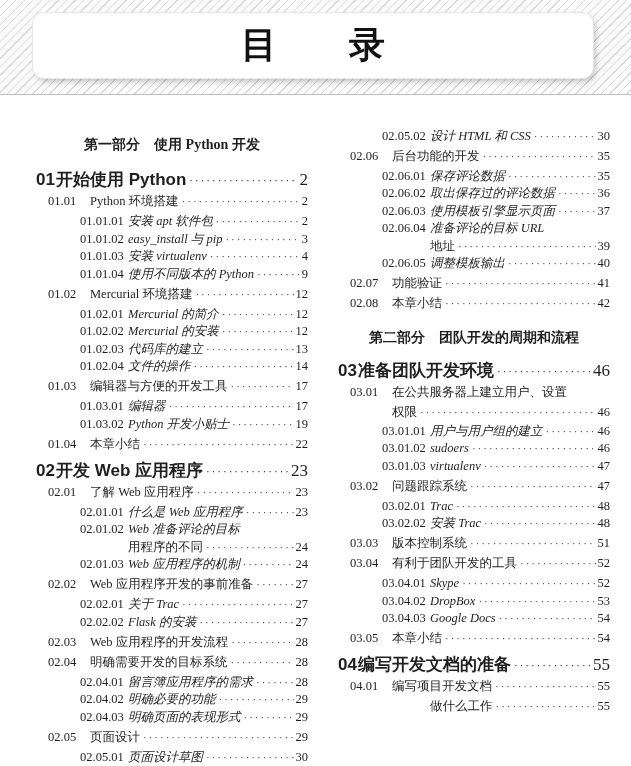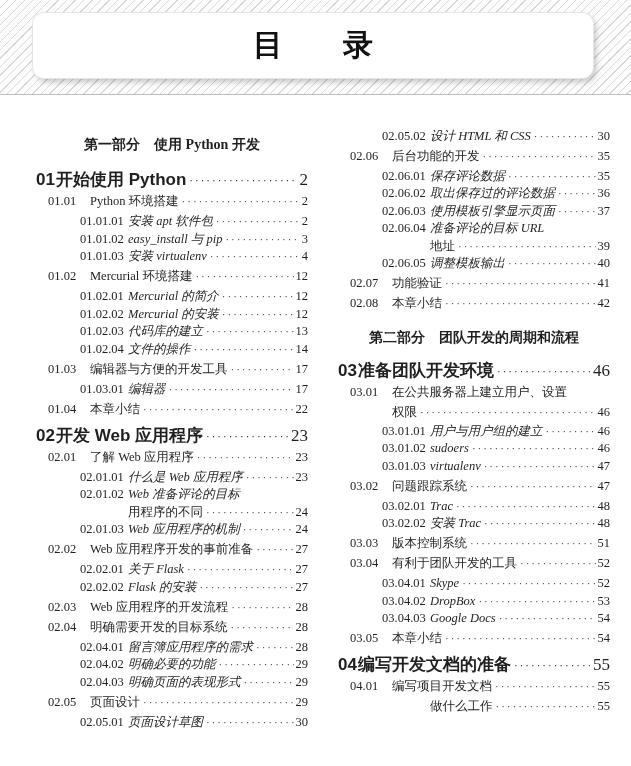--- a/index.html
+++ b/index.html
@@ -25,21 +25,21 @@
     position:absolute; left:33px; top:13px;
     width:560px; height:65px;
     background:#ffffff;
     border-radius:11px;
     box-shadow:0 0 0 1px #e6e6e6, 3px 4px 6px rgba(0,0,0,0.22);
     display:flex; align-items:center; justify-content:center;
   }
   .page-title {
     font-family:"Liberation Sans","DejaVu Sans",sans-serif;
     font-weight:bold;
-    font-size:30px;
+    font-size:36px;
     color:#111;
     white-space:pre;
   }
 
   
   .content {
     position:absolute; top:127px; left:36px;
     width:574px;
     display:flex;
     gap:30px;
@@ -137,20 +137,26 @@
         <span class="ttl">easy_install 与 pip</span>
         <span class="leader"></span>
         <span class="pg">3</span>
       </div>
       <div class="row subsection">
         <span class="num">01.01.03</span>
         <span class="ttl">安装 virtualenv</span>
         <span class="leader"></span>
         <span class="pg">4</span>
       </div>
+      <div class="row subsection">
+        <span class="num">01.01.04</span>
+        <span class="ttl">使用不同版本的 Python</span>
+        <span class="leader"></span>
+        <span class="pg">9</span>
+      </div>
       <div class="row section">
         <span class="num">01.02</span>
         <span class="ttl">Mercurial 环境搭建</span>
         <span class="leader"></span>
         <span class="pg">12</span>
       </div>
       <div class="row subsection">
         <span class="num">01.02.01</span>
         <span class="ttl">Mercurial 的简介</span>
         <span class="leader"></span>
@@ -178,20 +184,26 @@
         <span class="num">01.03</span>
         <span class="ttl">编辑器与方便的开发工具</span>
         <span class="leader"></span>
         <span class="pg">17</span>
       </div>
       <div class="row subsection">
         <span class="num">01.03.01</span>
         <span class="ttl">编辑器</span>
         <span class="leader"></span>
         <span class="pg">17</span>
+      </div>
+      <div class="row subsection">
+        <span class="num">01.03.02</span>
+        <span class="ttl">Python 开发小贴士</span>
+        <span class="leader"></span>
+        <span class="pg">19</span>
       </div>
       <div class="row section">
         <span class="num">01.04</span>
         <span class="ttl">本章小结</span>
         <span class="leader"></span>
         <span class="pg">22</span>
       </div>
       <div class="row chapter">
         <span class="num">02</span>
         <span class="ttl">开发 Web 应用程序</span>
@@ -226,21 +238,21 @@
         <span class="pg">24</span>
       </div>
       <div class="row section">
         <span class="num">02.02</span>
         <span class="ttl">Web 应用程序开发的事前准备</span>
         <span class="leader"></span>
         <span class="pg">27</span>
       </div>
       <div class="row subsection">
         <span class="num">02.02.01</span>
-        <span class="ttl">关于 Flask</span>
+        <span class="ttl">关于 Trac</span>
         <span class="leader"></span>
         <span class="pg">27</span>
       </div>
       <div class="row subsection">
         <span class="num">02.02.02</span>
         <span class="ttl">Flask 的安装</span>
         <span class="leader"></span>
         <span class="pg">27</span>
       </div>
       <div class="row section">

